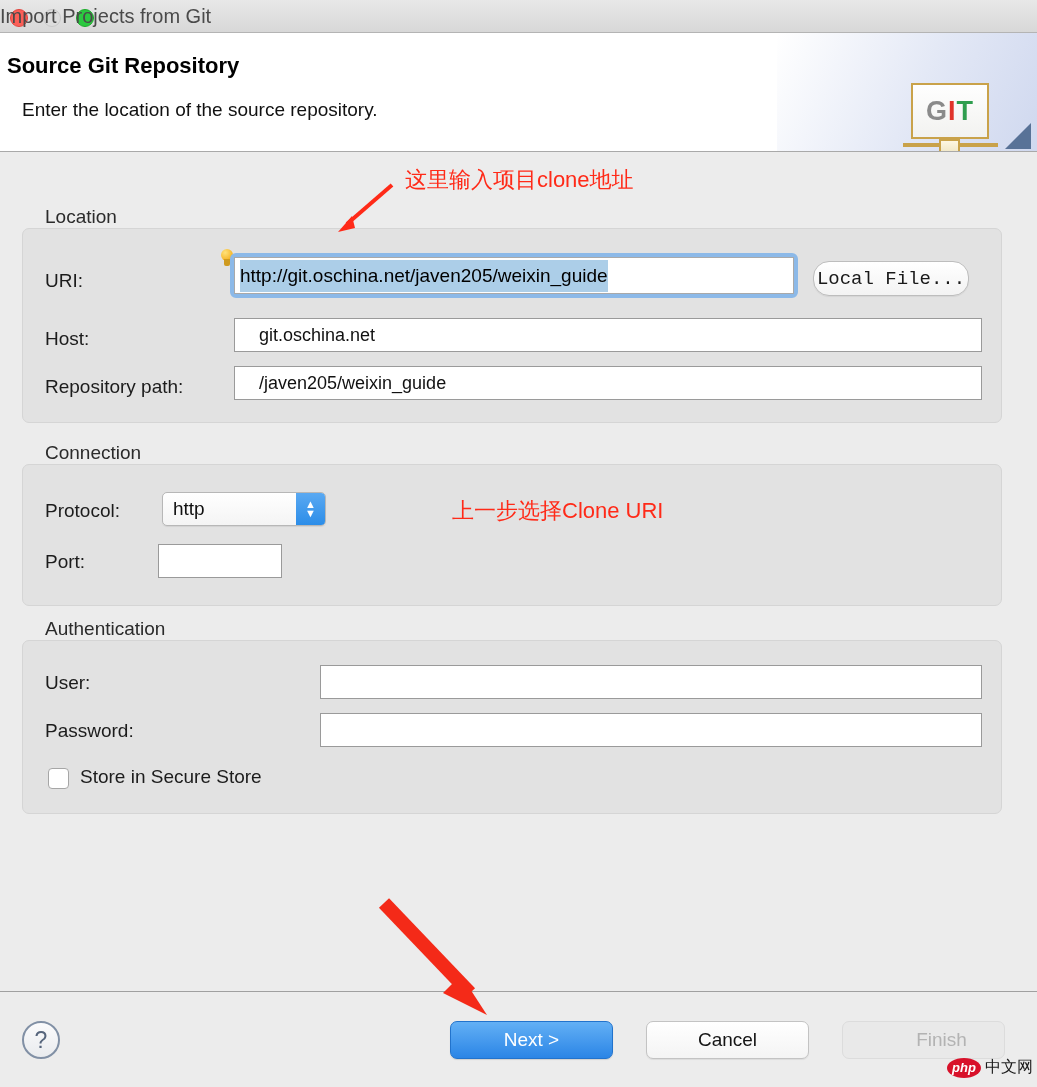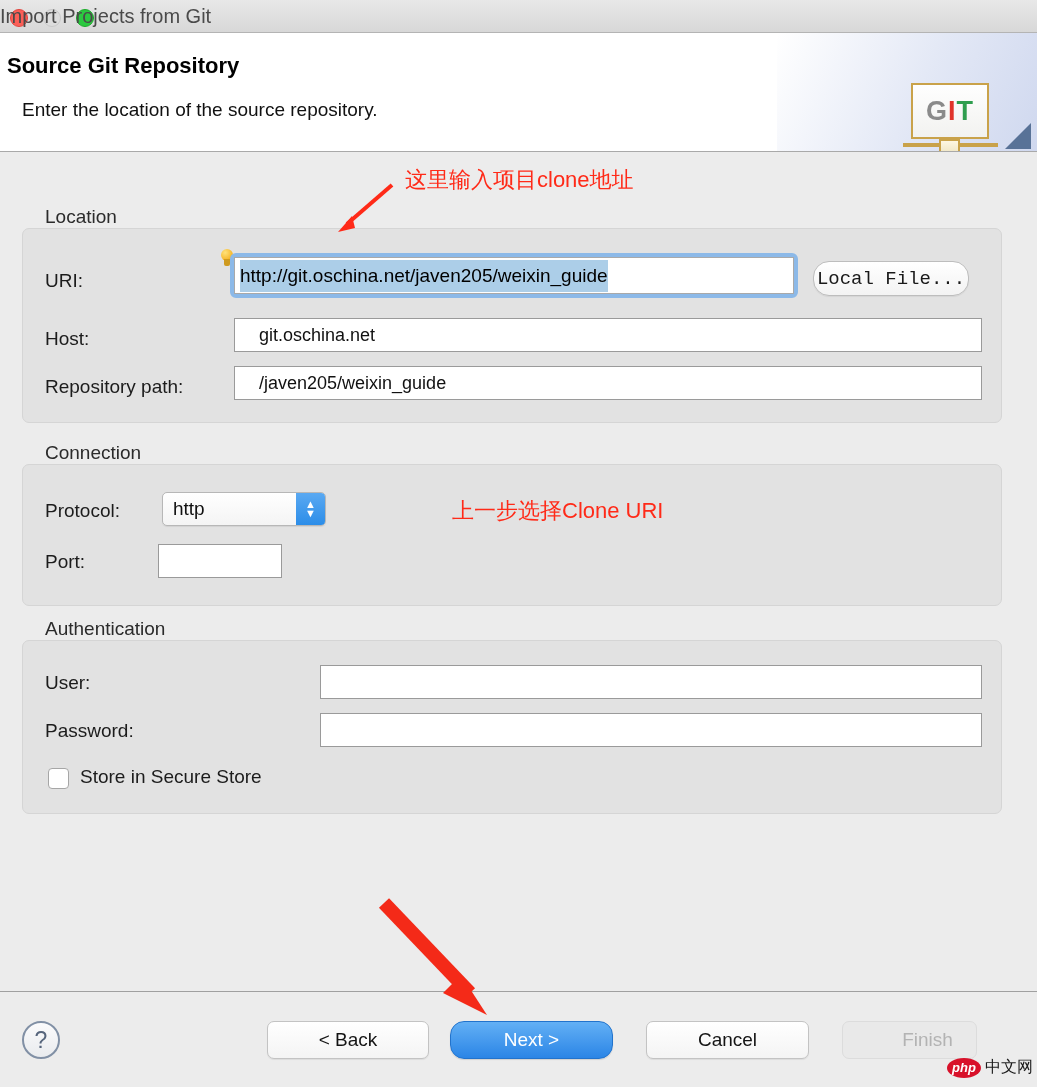--- a/index.html
+++ b/index.html
@@ -464,24 +464,23 @@
       <span>▲</span>
       <span>▼</span>
     </span>
   </div>
 
   <div class="checkbox"></div>
   <div class="checkbox-label">Store in Secure Store</div>
 
   <div class="footer"></div>
   <div class="help-icon">?</div>
-  <div class="fbtn fbtn-normal" style="left:267px; width:162px;">&lt; Back</div>
-  <div class="fbtn fbtn-primary" style="left:450px; width:163px;border-radius:14px;">Next &gt;</div>
+  <div class="fbtn fbtn-primary" style="left:450px; width:163px;">Next &gt;</div>
   <div class="fbtn fbtn-normal" style="left:646px; width:163px;">Cancel</div>
-  <div class="fbtn fbtn-disabled" style="left:842px; width:135px;padding-left:36px;">Finish</div>
+  <div class="fbtn fbtn-disabled" style="left:842px; width:163px;padding-left:36px;">Finish</div>
 
   <div class="annot" style="left:405px; top:165px;">这里输入项目clone地址</div>
   <svg class="arrow-svg" style="left:330px; top:180px;" width="70" height="55" viewBox="0 0 70 55">
     <line x1="62" y1="5" x2="17" y2="44" stroke="#ff2a18" stroke-width="4"></line>
     <polygon points="8,52 22,36 25,48" fill="#ff2a18"></polygon>
   </svg>
 
   <div class="annot" style="left:452px; top:496px;">上一步选择Clone URI</div>
 
   <svg class="arrow-svg" style="left:375px; top:895px;" width="125" height="125" viewBox="0 0 125 125">

